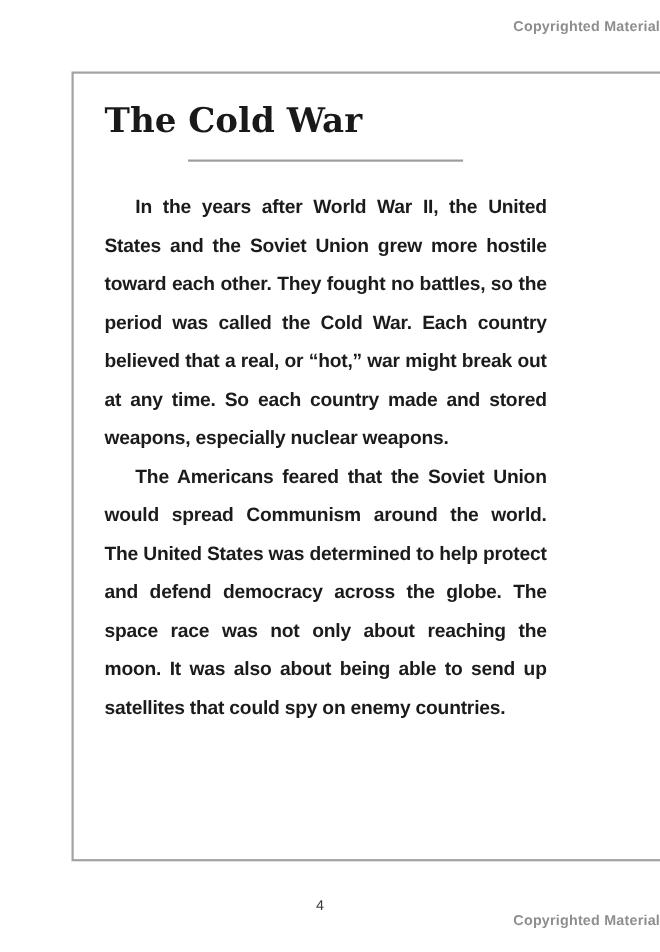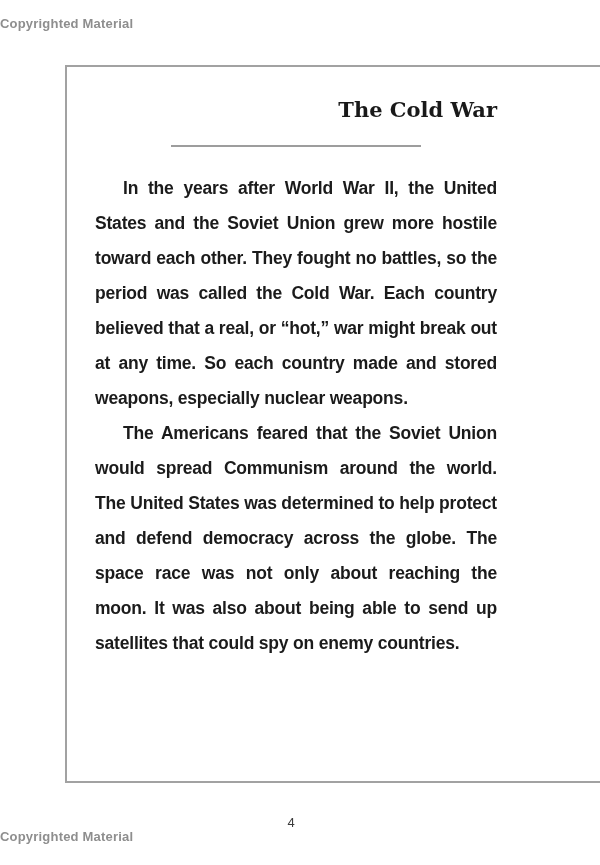--- a/index.html
+++ b/index.html
@@ -11,21 +11,21 @@
     position: relative;
     width: 600px;
     height: 865px;
     overflow: hidden;
     font-family: "Liberation Sans", sans-serif;
   }
   .copyright {
     position: absolute;
     left: 0;
     width: 600px;
-    text-align: left;
+    text-align: right;
     font-family: "Liberation Sans", sans-serif;
     font-weight: bold;
     font-size: 13px;
     letter-spacing: 0.2px;
     color: #8e8e8e;
     z-index: 3;
   }
   .copyright.top { top: 16px; }
   .copyright.bottom { top: 829px; }
 
@@ -41,24 +41,24 @@
     overflow: hidden;
   }
   .content {
     position: absolute;
     left: 28px;
     top: 0;
     width: 402px;
   }
   .title {
     margin: 28px 0 0 0;
-    text-align: right;
+    text-align: left;
     font-family: "DejaVu Serif", serif;
     font-weight: bold;
-    font-size: 21px;
+    font-size: 31px;
     line-height: 30px;
     color: #191919;
   }
   .rule {
     width: 250px;
     height: 2px;
     margin: 20px auto 0 auto;
     background: #9d9d9d;
   }
   .para {

